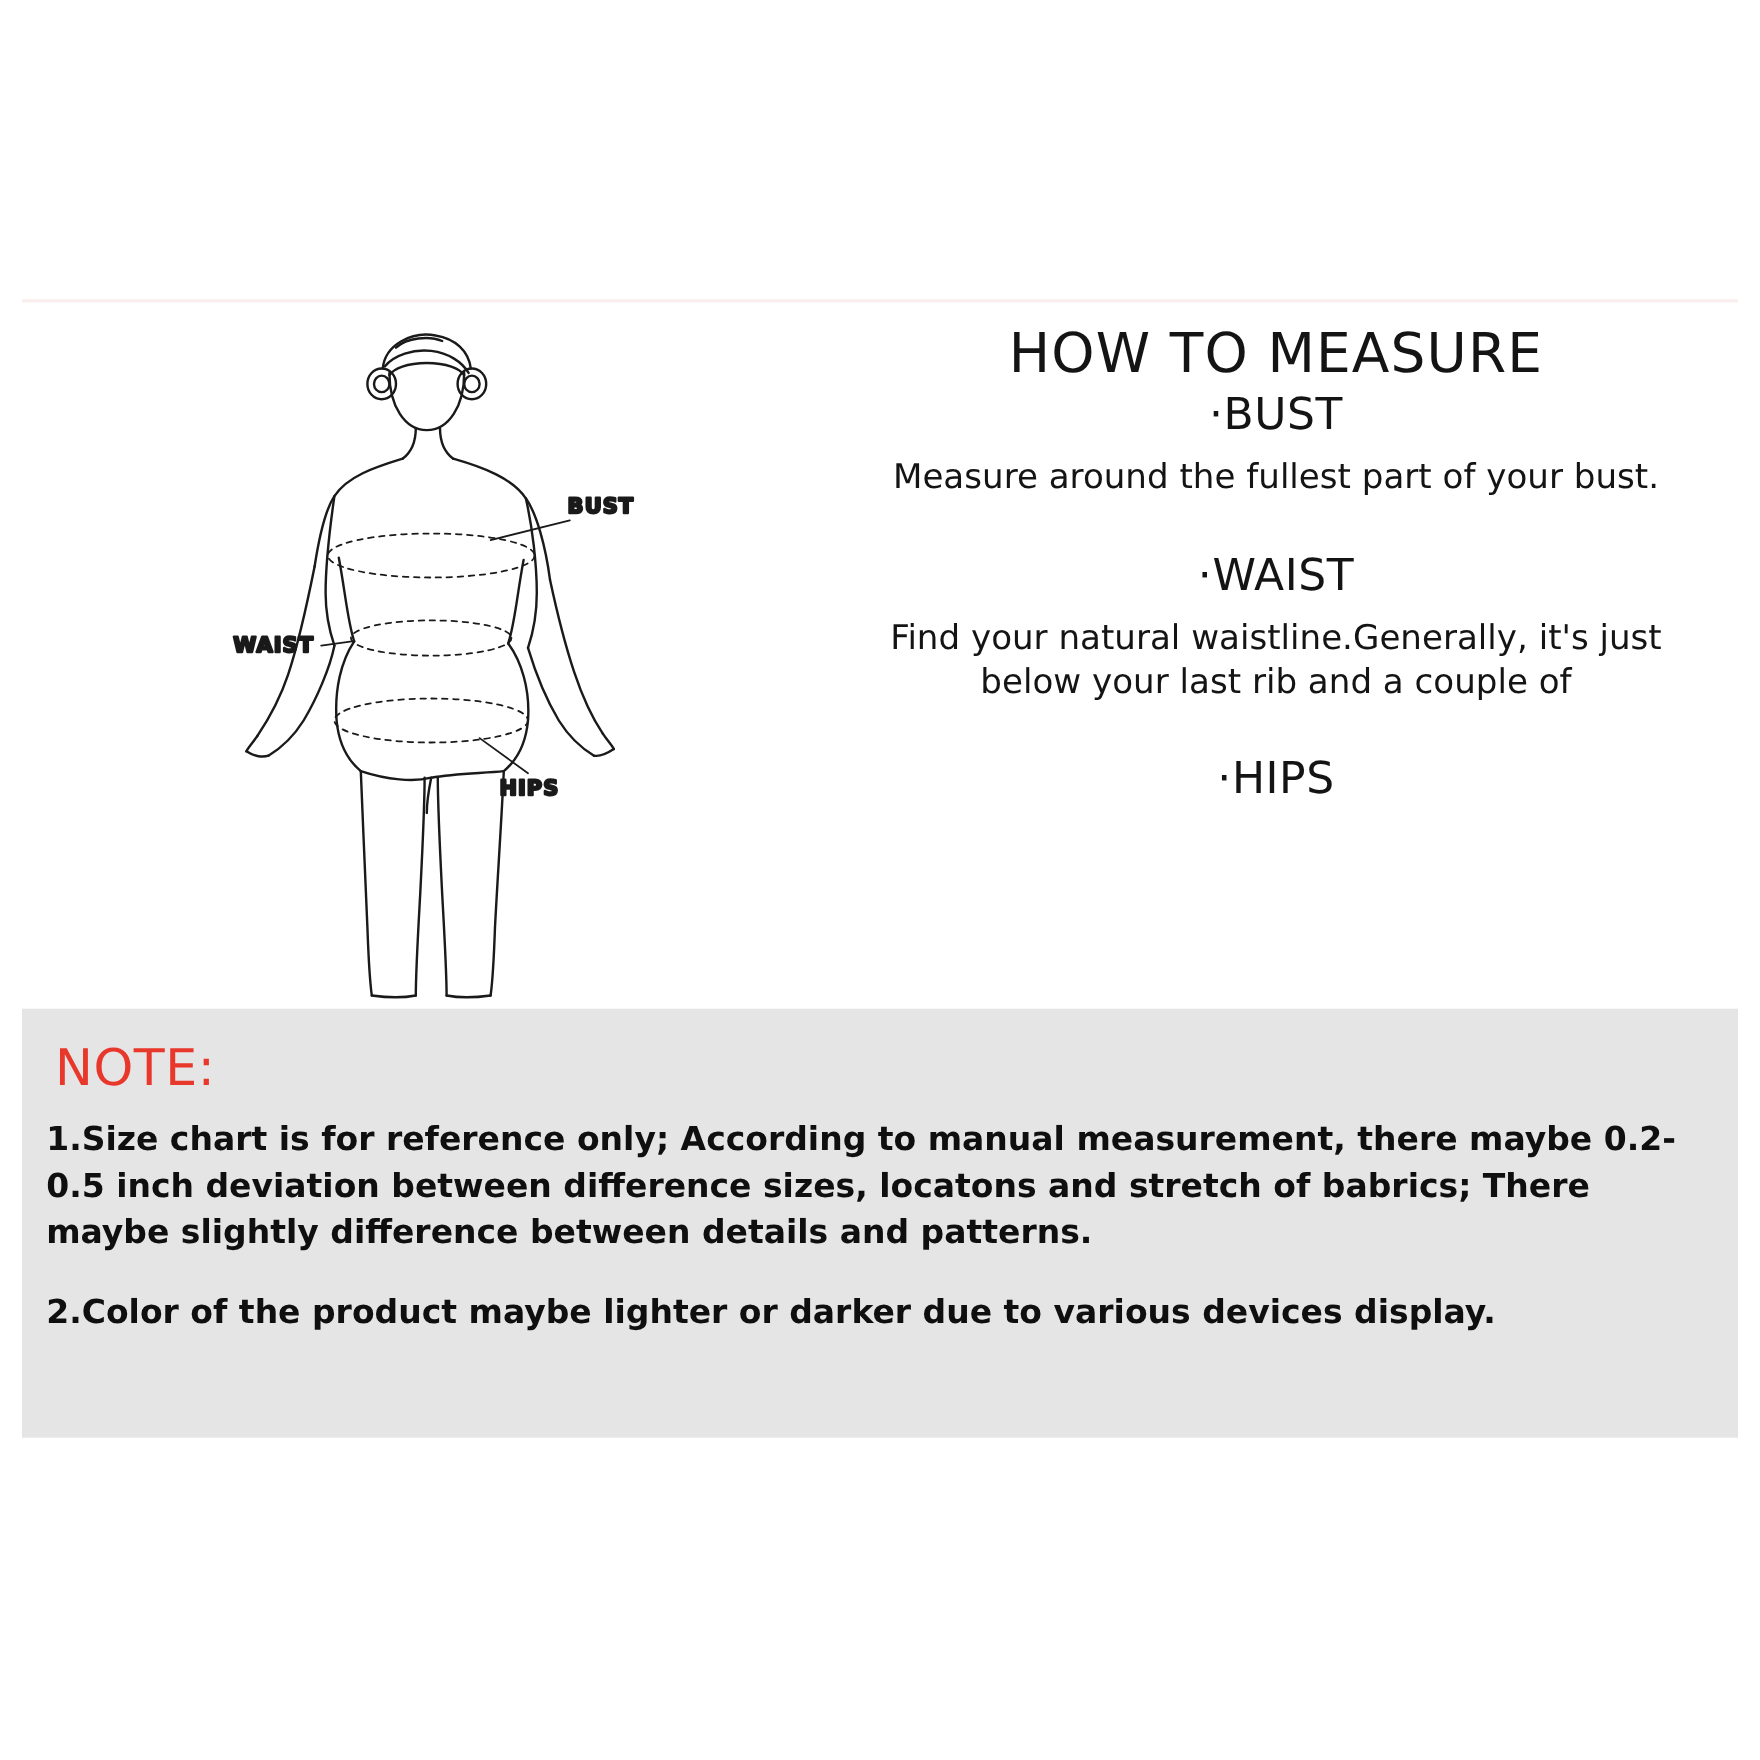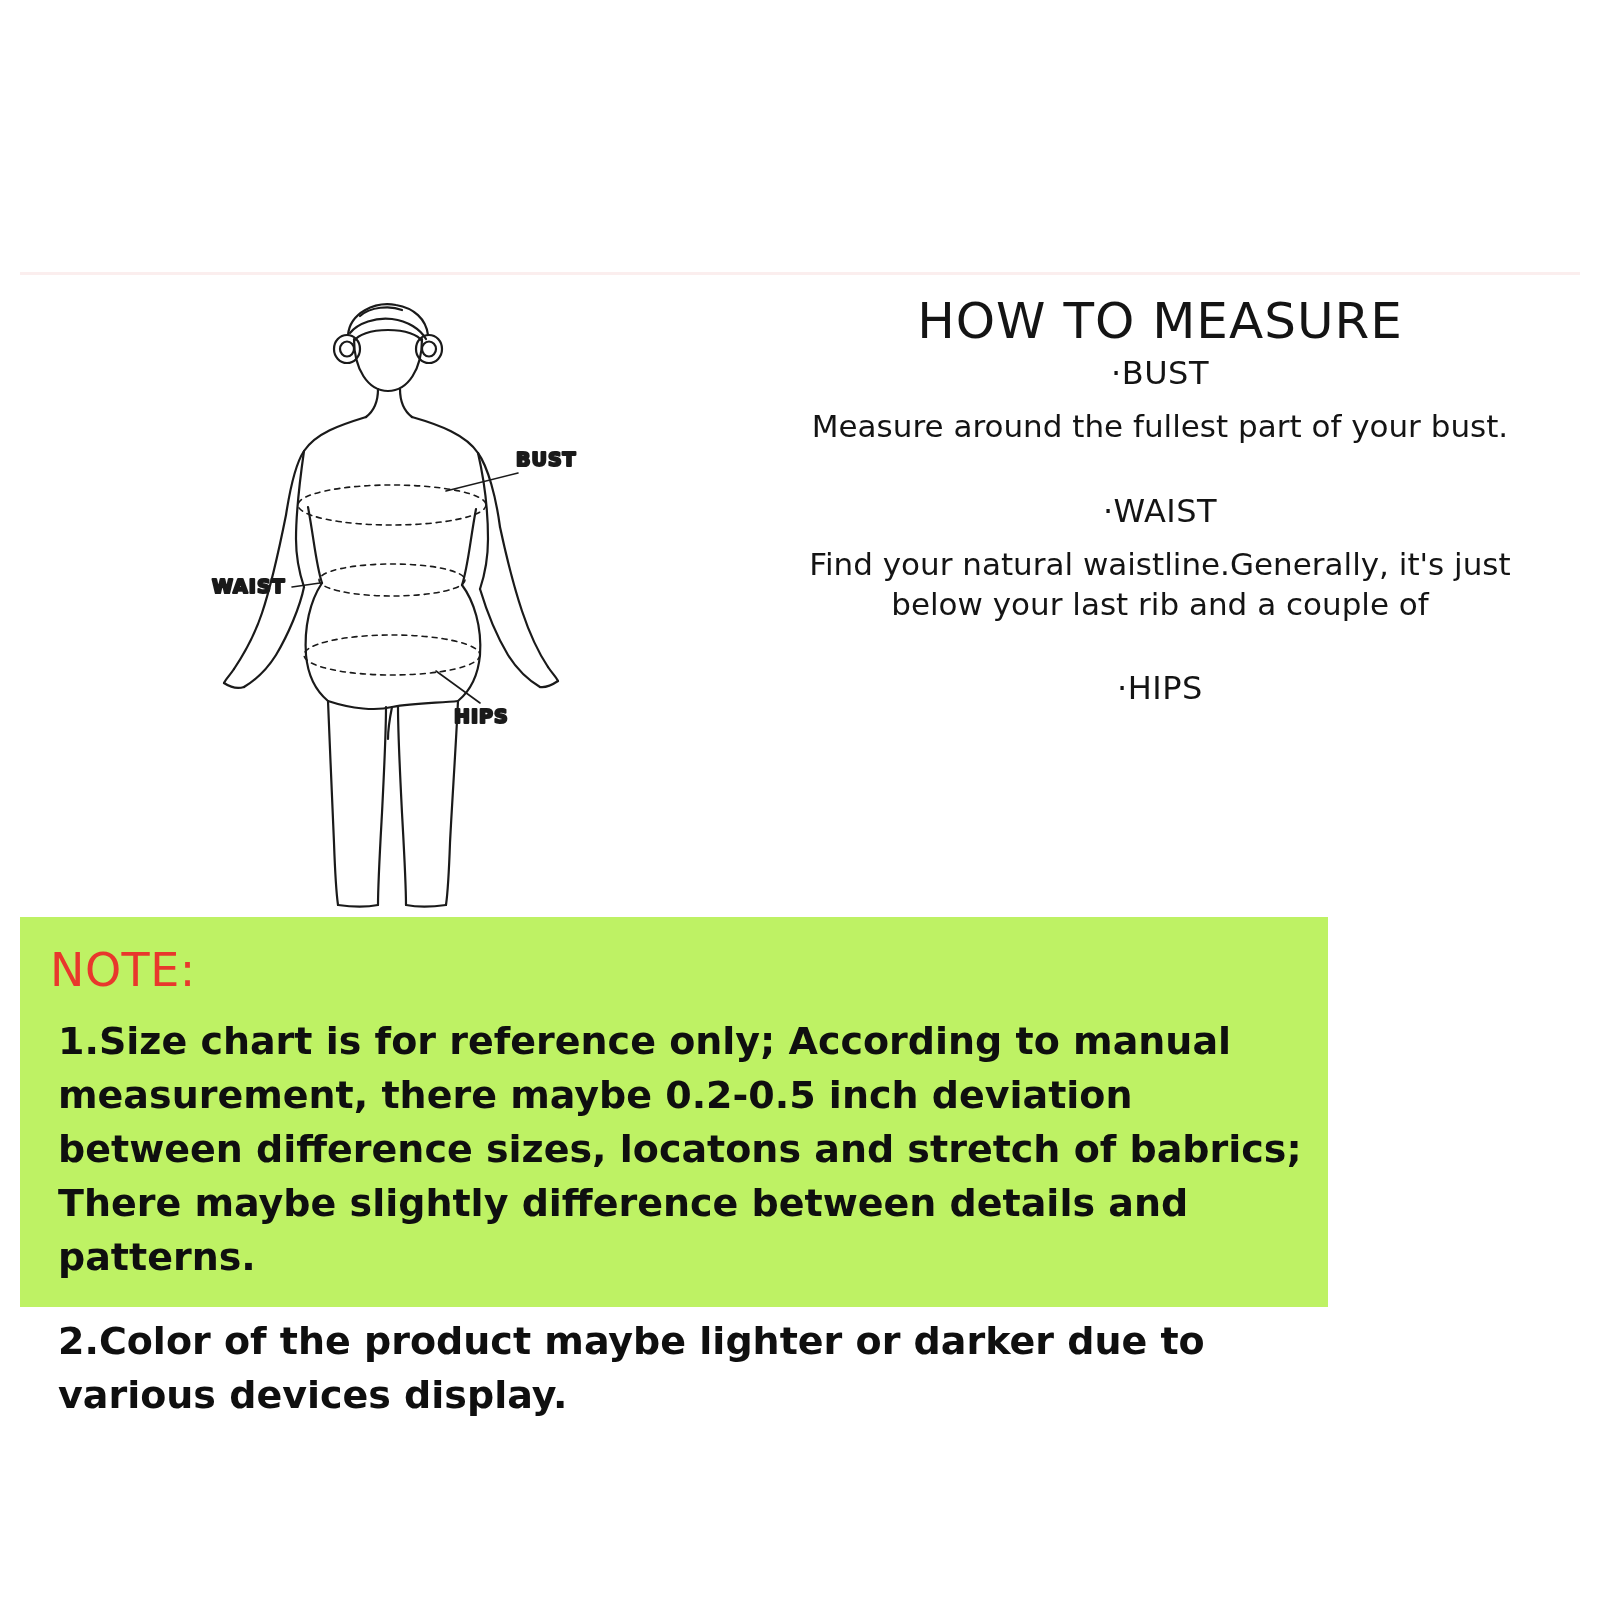--- a/index.html
+++ b/index.html
@@ -55,59 +55,59 @@
   .htm-title {
     font-family: "DejaVu Sans", sans-serif;
     font-size: 50px;
     letter-spacing: 1px;
     margin: 20px 0 0 0;
     line-height: 1.05;
     font-weight: 400;
     color: #141414;
   }
   .section-head {
-    font-size: 32px;
+    font-size: 40px;
     margin-top: 6px;
     font-weight: 400;
     color: #141414;
     letter-spacing: 0.5px;
   }
   .section-head.waist { margin-top: 46px; }
   .section-head.hips { margin-top: 44px; }
   .section-body {
     font-size: 31px;
     line-height: 1.28;
     margin-top: 15px;
     padding: 0 30px;
     color: #141414;
   }
 
   
   .note {
     position: absolute;
     left: 20px;
     top: 917px;
-    width: 1308px;
+    width: 1560px;
     height: 390px;
-    background: #bef264;
+    background: #e5e5e5;
     box-sizing: border-box;
     padding: 26px 18px 0 18px;
   }
   .note-title {
     color: #e8382c;
     font-size: 46px;
     font-weight: 400;
     letter-spacing: 0.5px;
     margin: 0 0 18px 12px;
   }
   .note-item {
-    font-size: 38px;
+    font-size: 30px;
     line-height: 1.42;
     color: #0f0f0f;
-    margin: 0 0 30px 20px;
+    margin: 0 0 30px 4px;
     font-weight: 600;
   }
   .note-item.second { margin-bottom: 0; }
 
   
   .lbl {
     font-family: "DejaVu Sans", sans-serif;
     font-size: 19px;
     font-weight: 700;
     fill: #1a1a1a;

